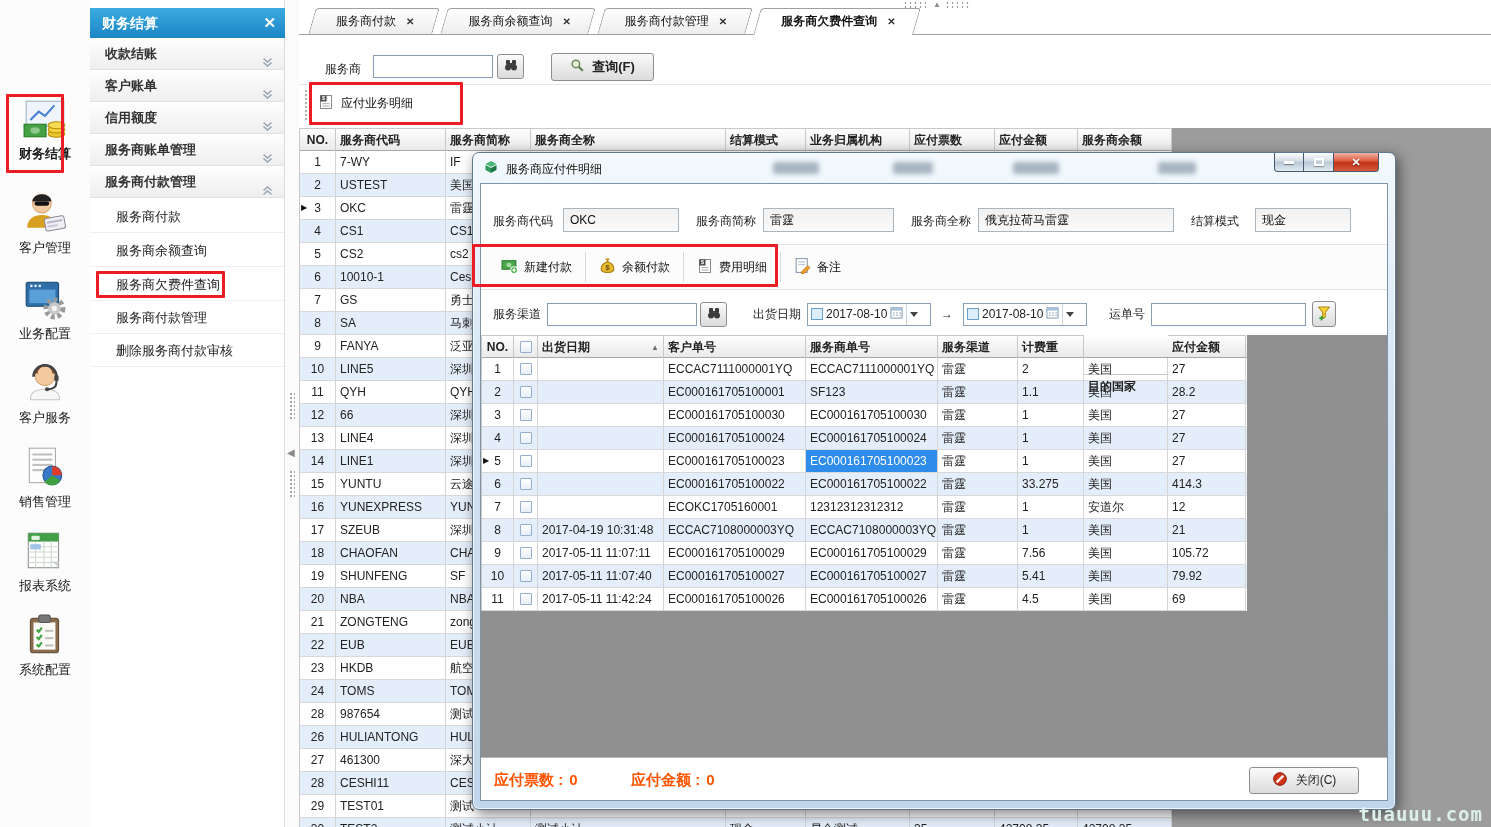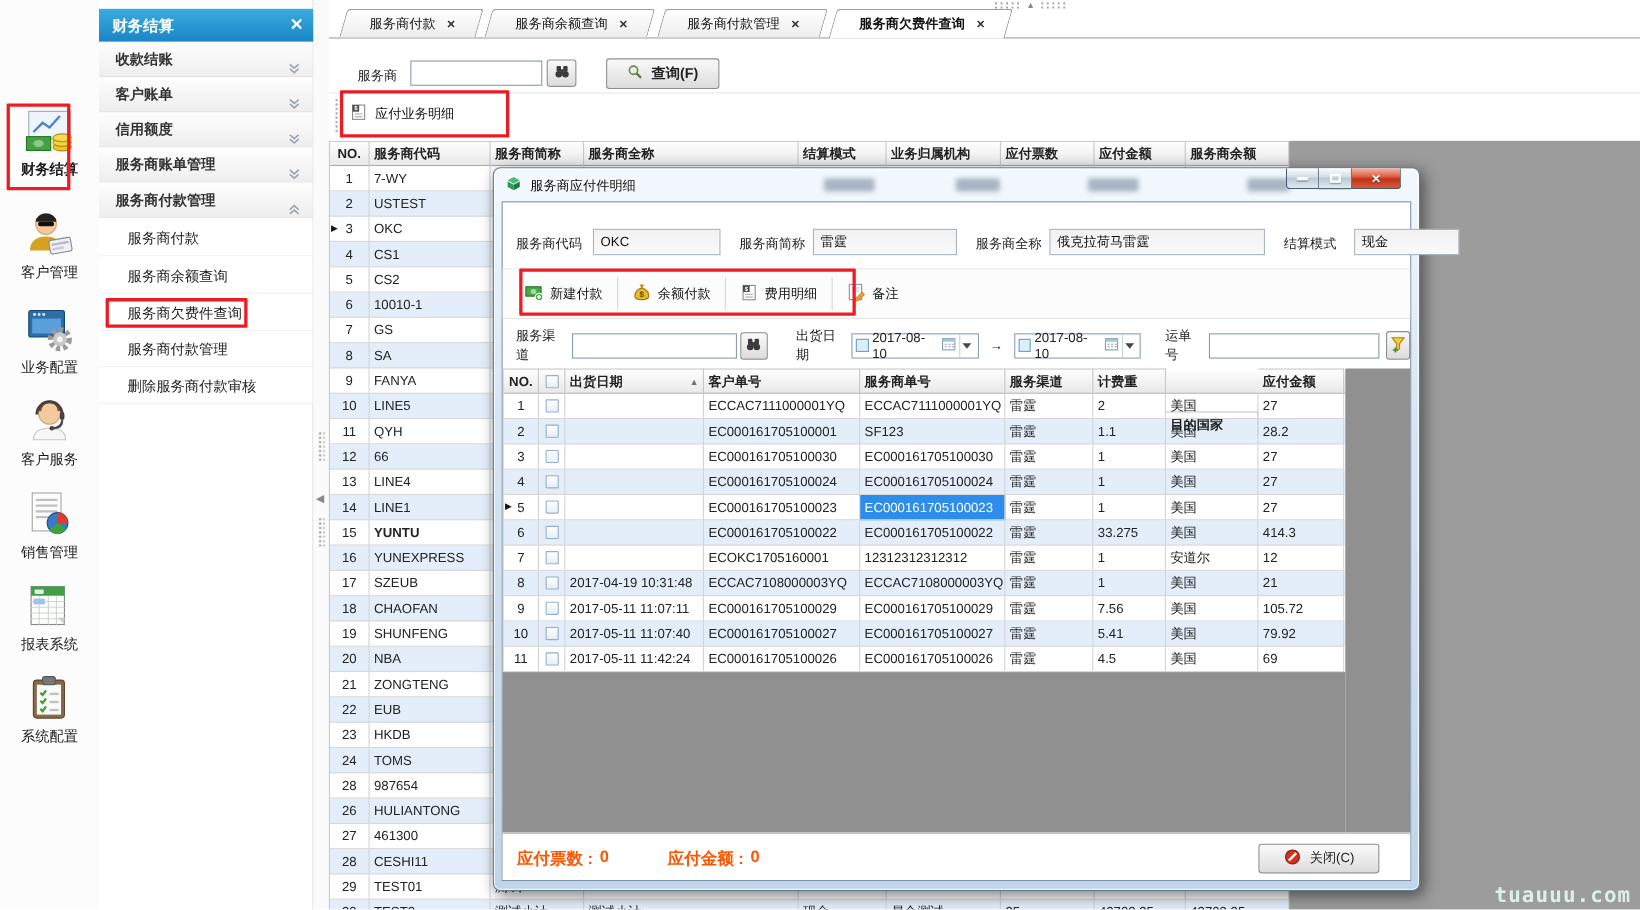--- a/index.html
+++ b/index.html
@@ -70,21 +70,21 @@
 .ccb{display:flex;align-items:center;justify-content:center}
 .cb{width:12px;height:12px;border:1px solid #94aecc;background:linear-gradient(#ffffff,#e7eef6);border-radius:1px}
 .sort{margin-left:auto;font-size:8px;color:#707070}
 .sort::before{content:"▲"}
 .sel{background:#2e8ceb;color:#fff}
 
 #maingrid{position:absolute;left:299px;top:128px;width:874px;bottom:0;overflow:hidden;background:#fff;border-left:1px solid #c8c8c8}
 #backdrop{position:absolute;left:1172px;top:128px;right:0;bottom:0;background:#9c9c9c}
 
 
-#modal{position:absolute;left:448px;top:152px;width:843px;height:658px;border-radius:7px;border:1px solid #5f7793;background:linear-gradient(#f3f9fe,#d6e5f4 35%,#c0d5ea);box-shadow:3px 4px 14px rgba(0,0,0,.5),inset 0 0 0 1px rgba(255,255,255,.75);z-index:20}
+#modal{position:absolute;left:472px;top:152px;width:924px;height:658px;border-radius:7px;border:1px solid #5f7793;background:linear-gradient(#f3f9fe,#d6e5f4 35%,#c0d5ea);box-shadow:3px 4px 14px rgba(0,0,0,.5),inset 0 0 0 1px rgba(255,255,255,.75);z-index:20}
 .mtitle{position:absolute;left:0;top:0;right:0;height:30px}
 .ticon{position:absolute;left:10px;top:7px;width:16px;height:16px}
 .ttext{position:absolute;left:33px;top:8px;font-size:12px;color:#0a0a0a;text-shadow:0 0 4px #fff,0 0 6px #fff;z-index:2}
 .smudge{position:absolute;top:9px;height:12px;background:#5f7186;opacity:.5;filter:blur(2.5px);border-radius:2px;z-index:1}
 .winbtns{position:absolute;right:16px;top:0;display:flex;z-index:3}
 .wbtn{height:19px;border:1px solid #45586e;border-top:none;display:flex;align-items:center;justify-content:center;background:linear-gradient(#fdfdfd,#d2dbe5 45%,#b9c7d5 50%,#e0eaf2);cursor:pointer}
 .wbtn.min{width:30px;border-radius:0 0 0 4px}
 .wbtn.max{width:29px;border-left:none;border-right:none}
 .wbtn.cls{width:46px;border-radius:0 0 4px 0;background:linear-gradient(#f4b4a4,#e06248 40%,#c03318 55%,#d8593c)}
 .gmin{width:10px;height:3px;background:#fff;box-shadow:0 1px 1px rgba(0,0,0,.4)}
@@ -469,21 +469,21 @@
           <div class="tcell" style="width: 85px;">深圳</div>
           <div class="tcell" style="width: 195px;"></div>
           <div class="tcell" style="width: 80px;"></div>
           <div class="tcell" style="width: 104px;"></div>
           <div class="tcell" style="width: 85px;"></div>
           <div class="tcell" style="width: 83px;"></div>
           <div class="tcell" style="width: 94px;"></div>
         </div>
         <div class="trow">
           <div class="tcell cnum" style="width: 36px;">15</div>
-          <div class="tcell" style="width: 110px; font-weight: bold;">YUNTU</div>
+          <div class="tcell" style="width: 110px;">YUNTU</div>
           <div class="tcell" style="width: 85px;">云途</div>
           <div class="tcell" style="width: 195px;"></div>
           <div class="tcell" style="width: 80px;"></div>
           <div class="tcell" style="width: 104px;"></div>
           <div class="tcell" style="width: 85px;"></div>
           <div class="tcell" style="width: 83px;"></div>
           <div class="tcell" style="width: 94px;"></div>
         </div>
         <div class="trow alt">
           <div class="tcell cnum" style="width: 36px;">16</div>

